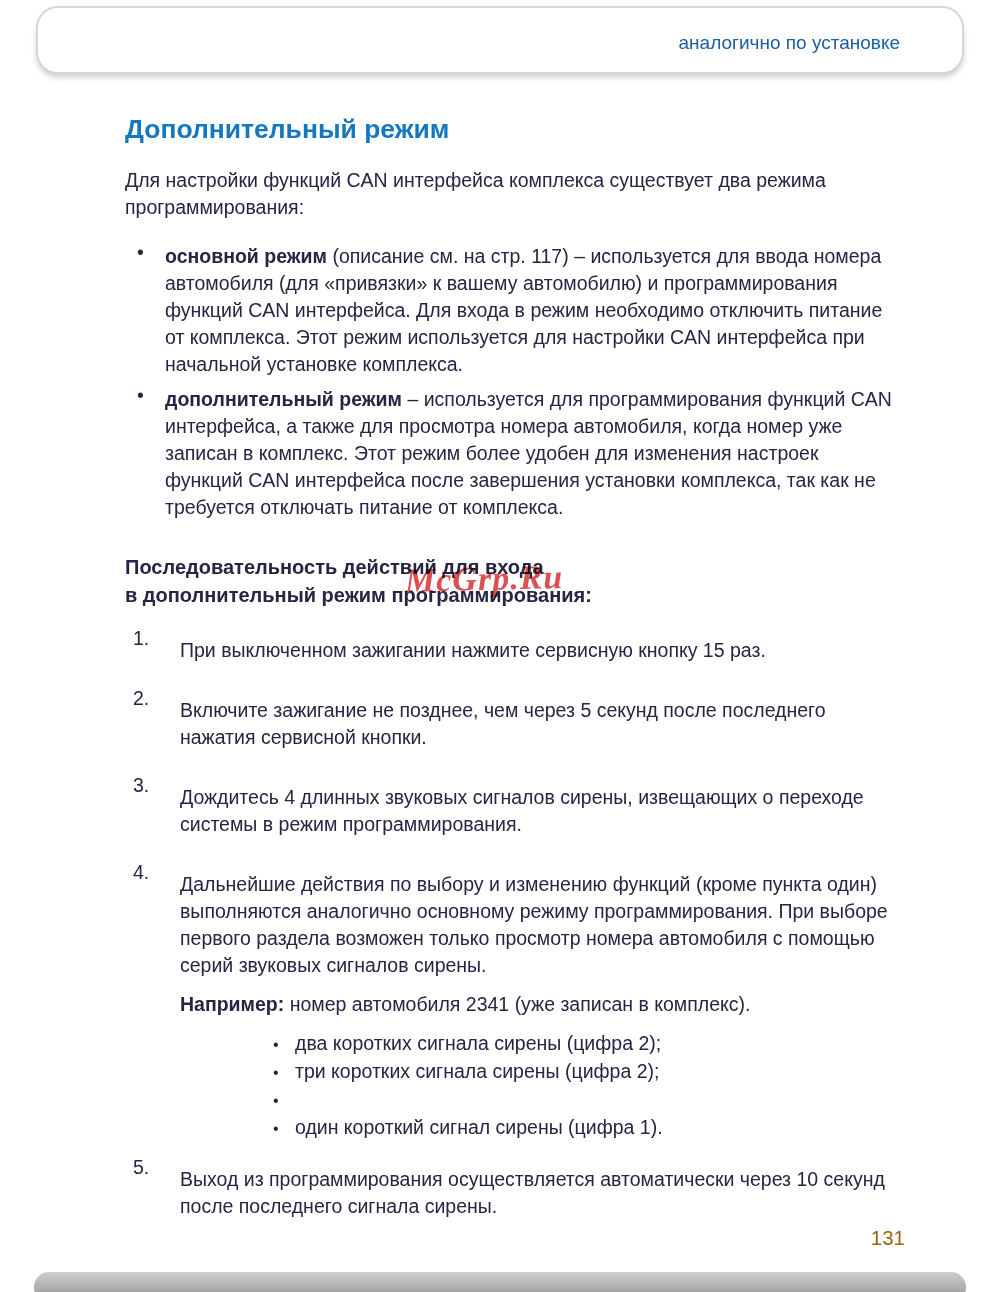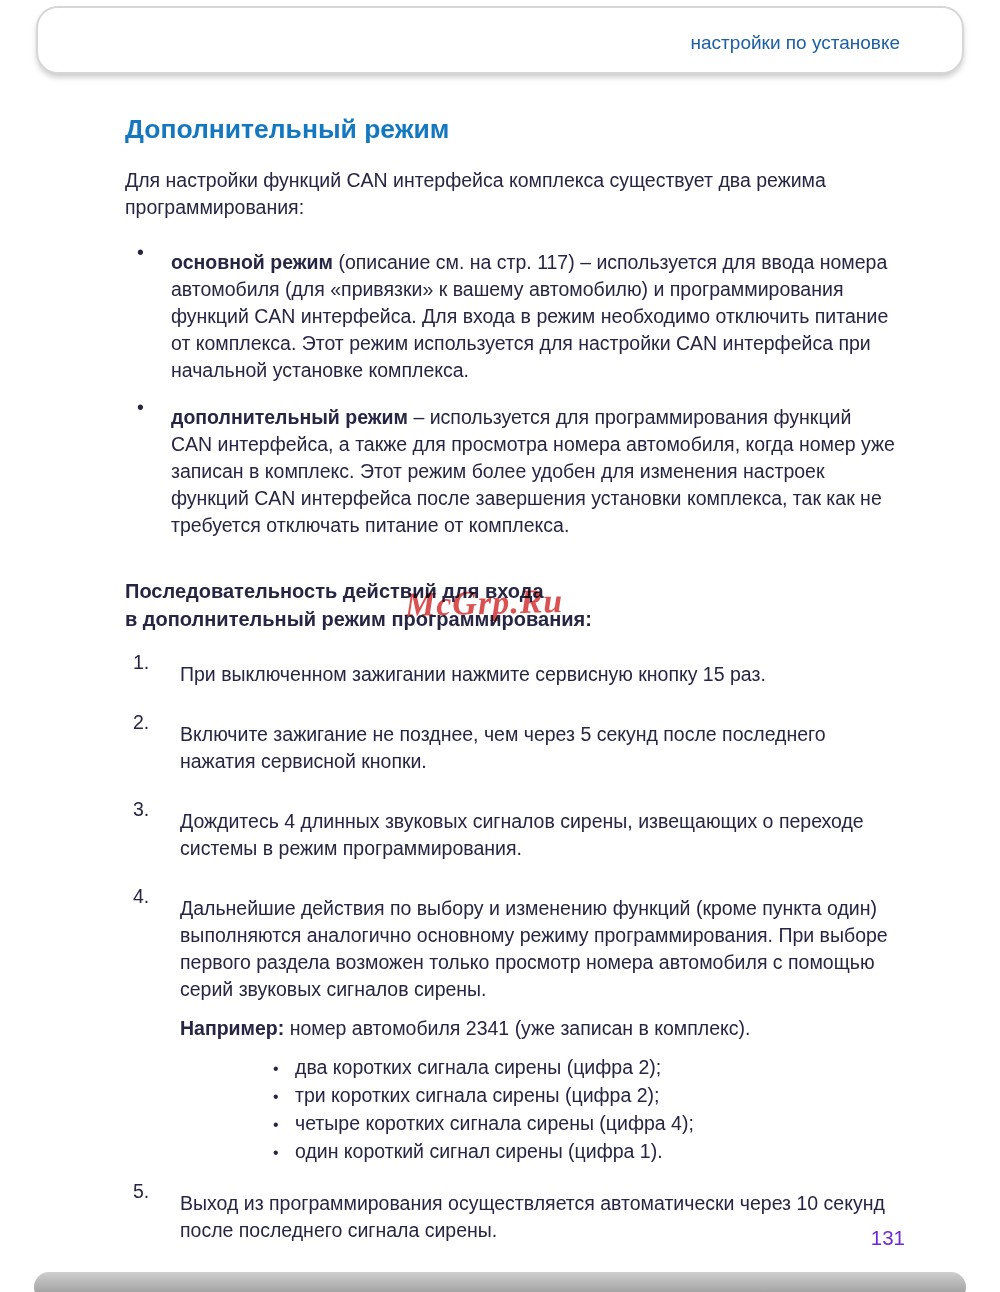--- a/index.html
+++ b/index.html
@@ -49,21 +49,21 @@
     margin: 0 0 20px 0;
     font-size: 26.5px;
     line-height: 35px;
     font-weight: bold;
     color: #1478c1;
   }
   .intro { margin: 0 0 18px 0; }
   .bullets { margin: 0; }
   .bullet { display: flex; margin: 0 0 0 12px; }
   .bullet .marker { flex: 0 0 24px; }
-  .bullet p { margin: 10px; }
+  .bullet p { margin: 4px; }
   .subheading {
     position: relative;
     margin: 28px 0 16px 0;
     font-size: 20px;
     line-height: 28px;
     font-weight: bold;
     color: #262543;
   }
   .watermark {
     position: absolute;
@@ -85,31 +85,31 @@
   .step-body { flex: 1; }
   .step-body p { margin: 12px; }
   .example { margin-top: 1px; }
   .sub-bullets { margin: 3px 0 3px 105px; }
   .sub-bullet { display: flex; }
   .sub-bullet .marker { flex: 0 0 22px; font-size: 16px; padding-top: 1px; }
   .page-number {
     position: absolute;
     right: 95px; bottom: 42px;
     font-size: 20.5px;
-    color: #6d28d9;
+    color: #a16207;
   }
   b { font-weight: bold; }
 </style>
 </head>
 <body>
 
 <div class="page">
 
   <div class="header-card">
-    <span class="header-label">настройки по установке</span>
+    <span class="header-label">аналогично по установке</span>
   </div>
 
   <div class="content">
 
     <h1 class="title">
       <span>Дополнительный режим</span><br>
     </h1>
 
     <p class="intro">Для настройки функций CAN интерфейса комплекса существует два режима программирования:</p>
 
@@ -162,21 +162,20 @@
             <div class="sub-bullet">
               <span class="marker">•</span>
               <span>два коротких сигнала сирены (цифра 2);</span>
             </div>
             <div class="sub-bullet">
               <span class="marker">•</span>
               <span>три коротких сигнала сирены (цифра 2);</span>
             </div>
             <div class="sub-bullet">
               <span class="marker">•</span>
-              <span>четыре коротких сигнала сирены (цифра 4);</span>
             </div>
             <div class="sub-bullet">
               <span class="marker">•</span>
               <span>один короткий сигнал сирены (цифра 1).</span>
             </div>
           </div>
         </div>
       </li>
 
       <li class="step">

